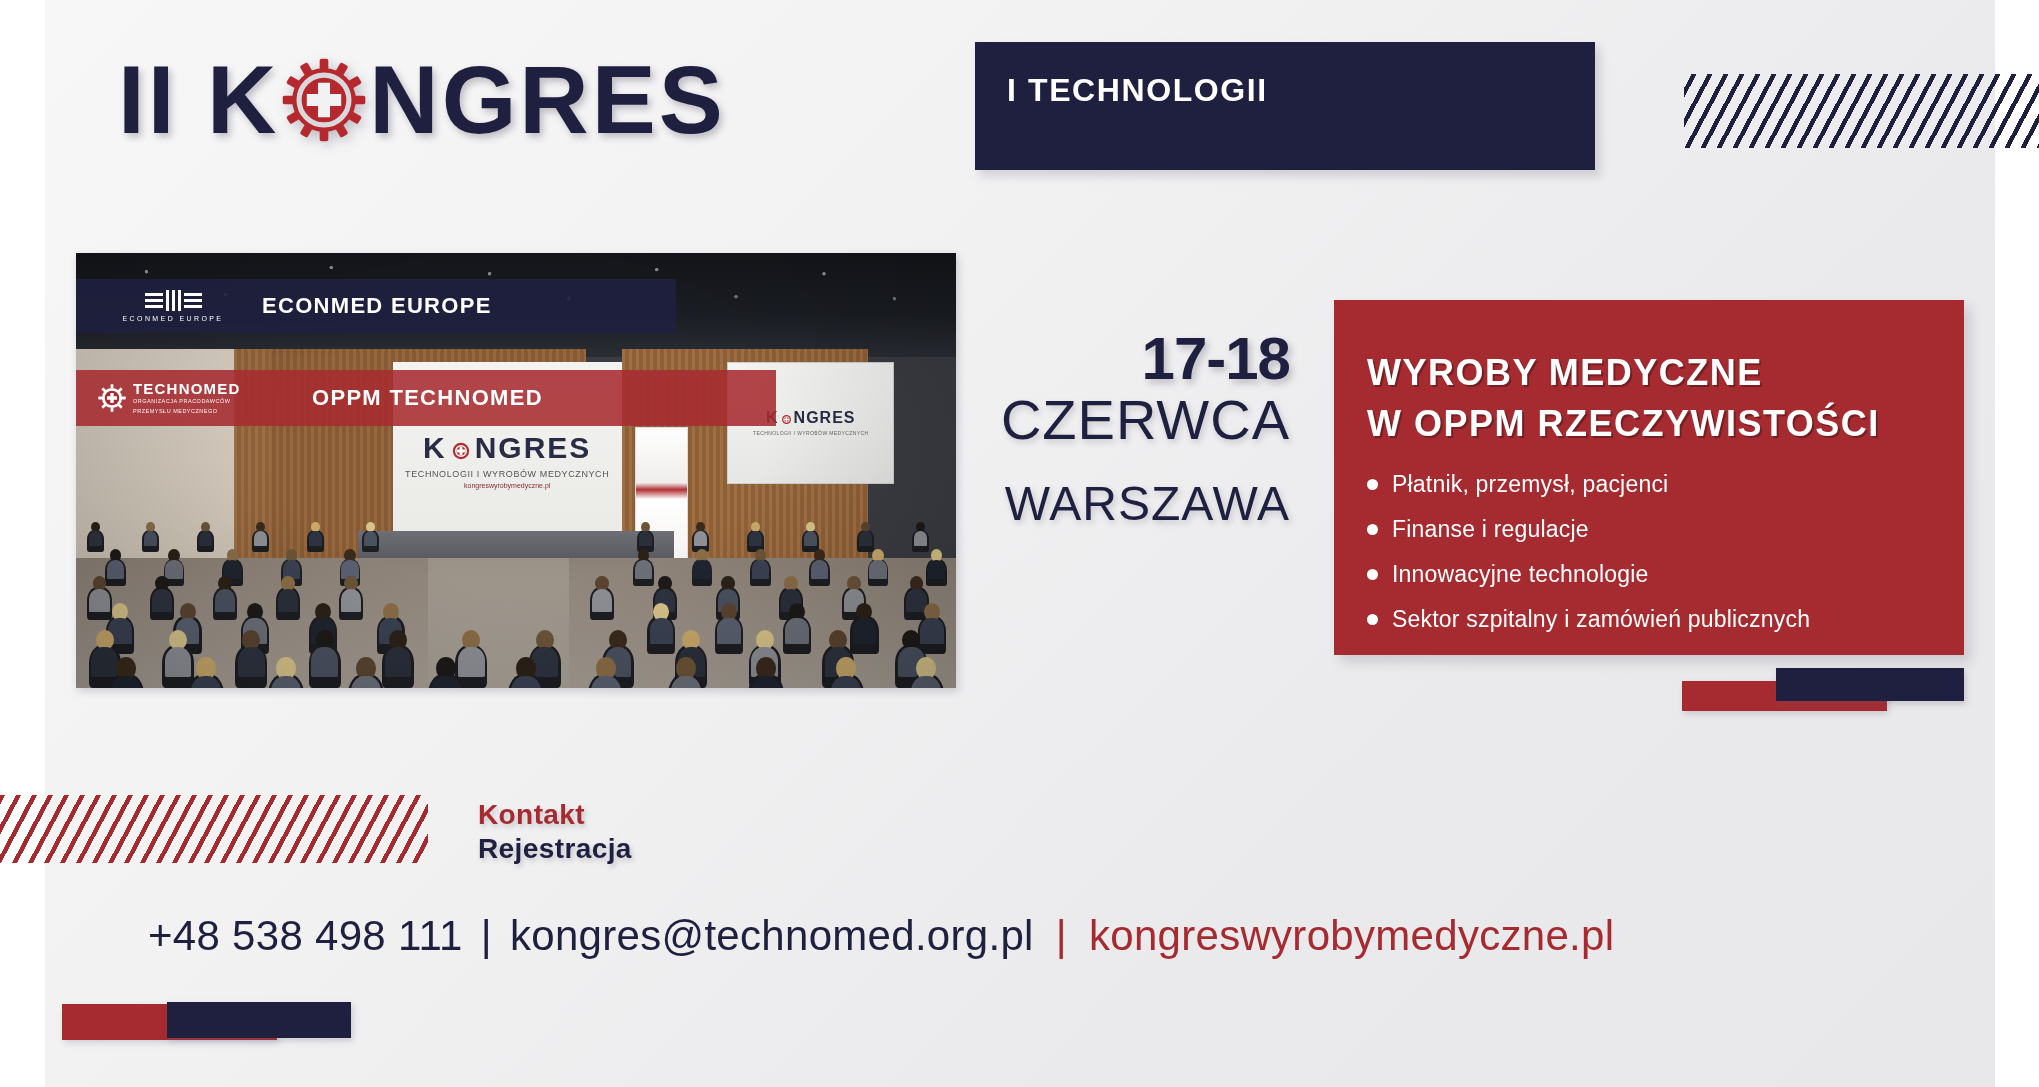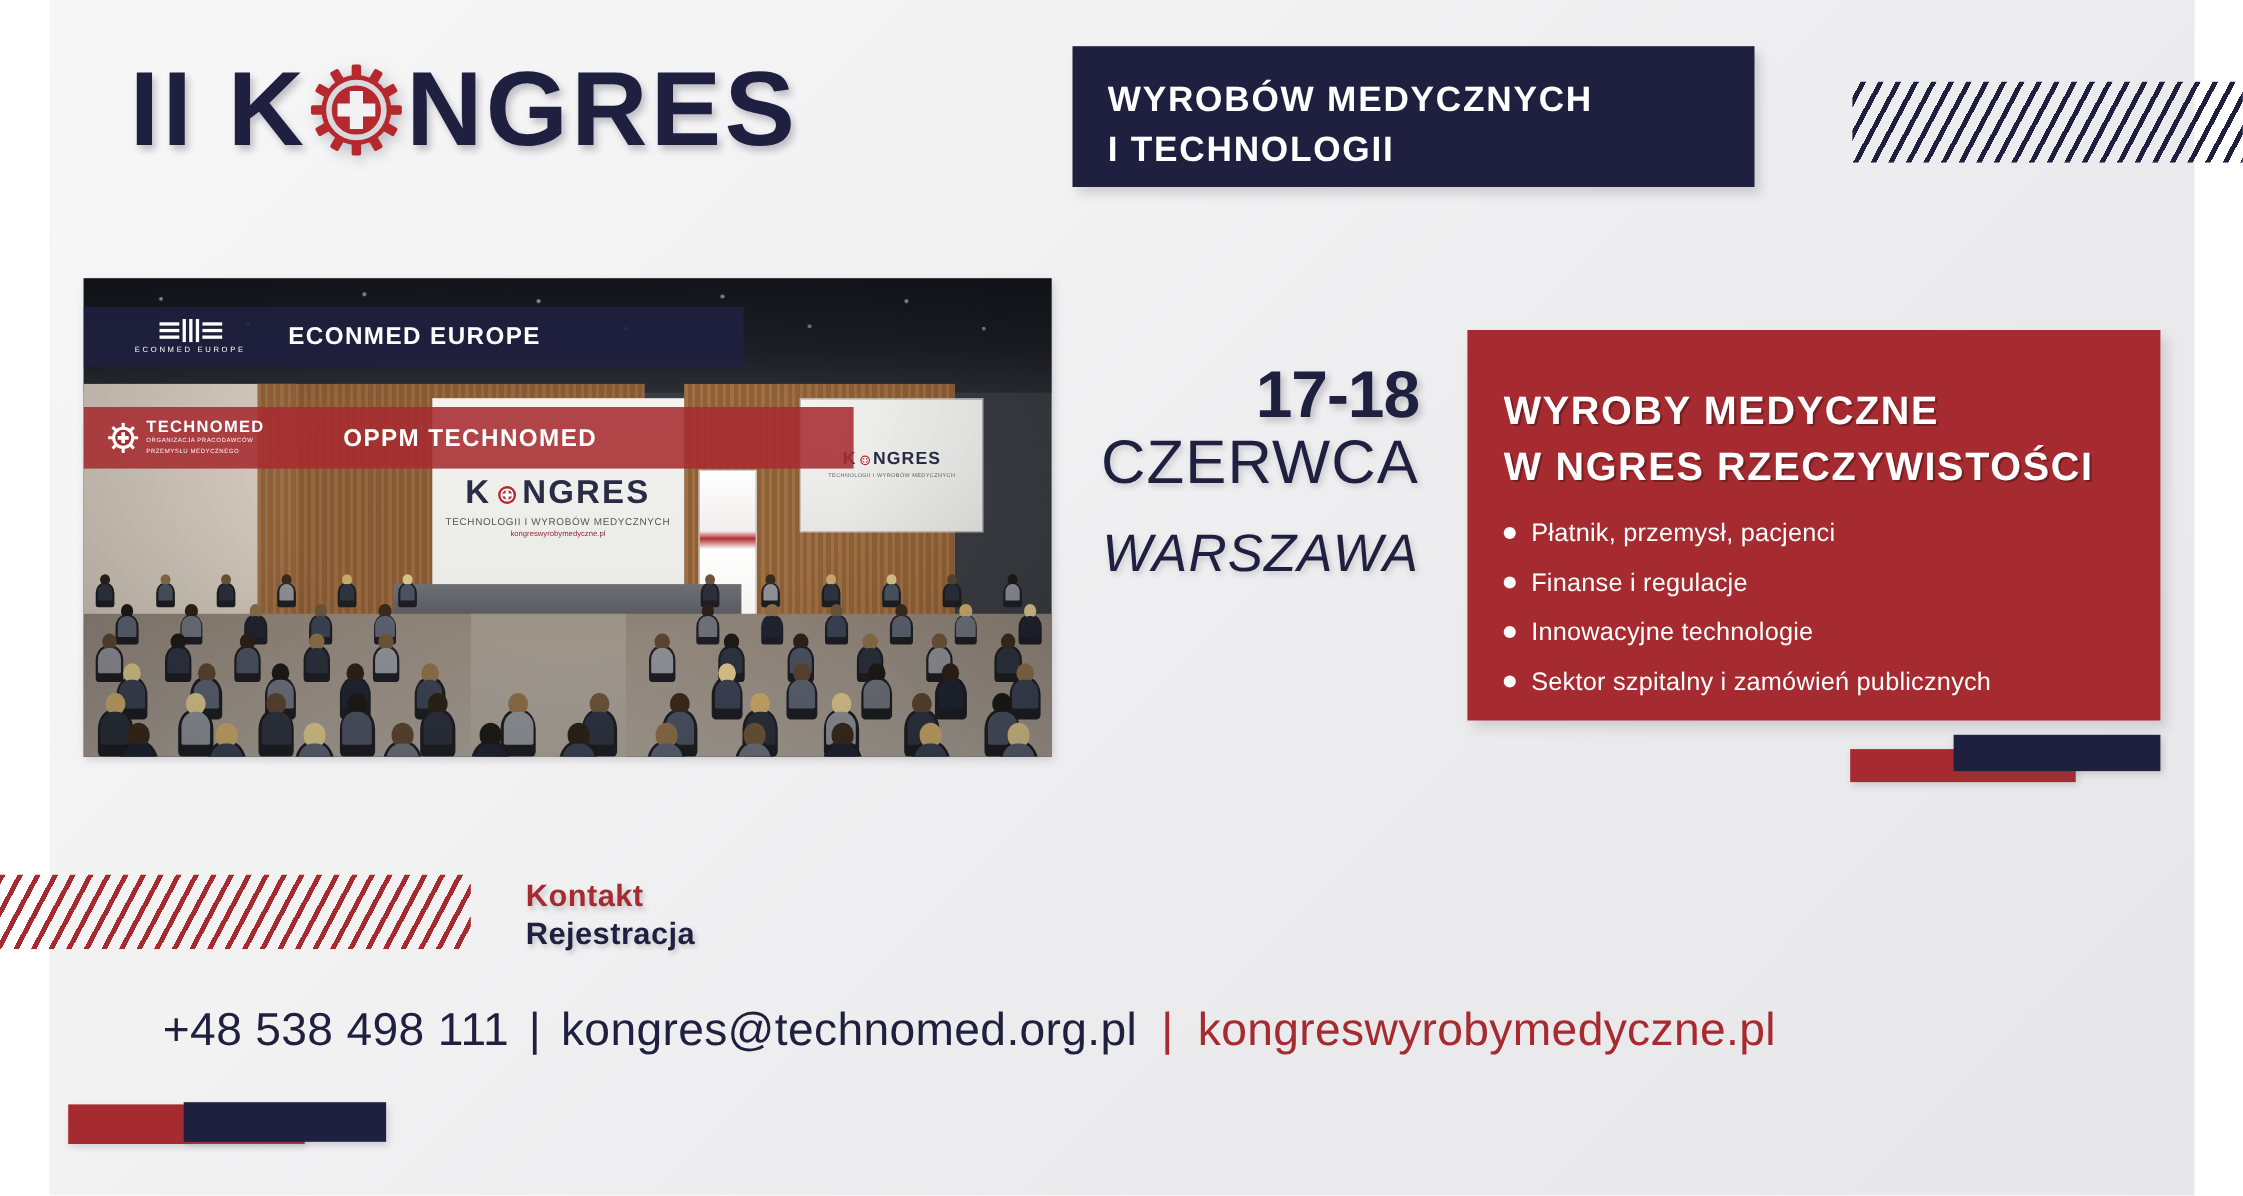--- a/index.html
+++ b/index.html
@@ -242,21 +242,20 @@
   .d-year {
     font-size: 74px; font-weight: 400; line-height: 1.05; letter-spacing: 0px;
     text-shadow: 2px 3px 6px rgba(60,60,80,0.22);
     border-bottom: 3px solid #a62b30;
     padding-bottom: 6px;
   }
   .d-city {
     font-size: 48px; font-weight: 400; letter-spacing: 1px;
     margin-top: 24px;
     text-shadow: 2px 3px 6px rgba(60,60,80,0.22);
-    font-style: italic;
   }
 
   
   .topics-box {
     position: absolute;
     left: 1334px; top: 300px;
     width: 630px; height: 355px;
     background: #a62b30;
     box-shadow: 6px 7px 11px rgba(90,90,110,0.22);
     padding: 47px 0 0 33px;
@@ -336,21 +335,20 @@
           </g>
         </g>
         <circle cx="50" cy="50" r="29" fill="none" stroke="#d9d9dd" stroke-width="6"></circle>
         <path d="M43 30 h14 v13 h13 v14 h-13 v13 h-14 v-13 h-13 v-14 h13 z" fill="#f2f2f4"></path>
       </svg>
     </span>
     <span class="logo-text">NGRES</span>
   </div>
 
   <div class="header-box">
-    <div class="hline">WYROBÓW MEDYCZNYCH</div>
     <div class="hline">I TECHNOLOGII</div>
   </div>
 
   <div class="stripes stripes-navy" id="stripes-top-right">
     <div class="inner"></div>
   </div>
   <div class="stripes stripes-red" id="stripes-bottom-left">
     <div class="inner"></div>
   </div>
 
@@ -655,21 +653,21 @@
   </div>
 
   <div class="date-block">
     <div class="d-range">17-18</div>
     <div class="d-month">CZERWCA</div>
     <div class="d-city">WARSZAWA</div>
   </div>
 
   <div class="topics-box">
     <div class="t-title">WYROBY MEDYCZNE</div>
-    <div class="t-title">W NGRES RZECZYWISTOŚCI</div>
+    <div class="t-title">W OPPM RZECZYWISTOŚCI</div>
     <ul class="t-list">
       <li>
         <span class="t-bullet"></span>
         <span>Płatnik, przemysł, pacjenci</span>
       </li>
       <li>
         <span class="t-bullet"></span>
         <span>Finanse i regulacje</span>
       </li>
       <li>

